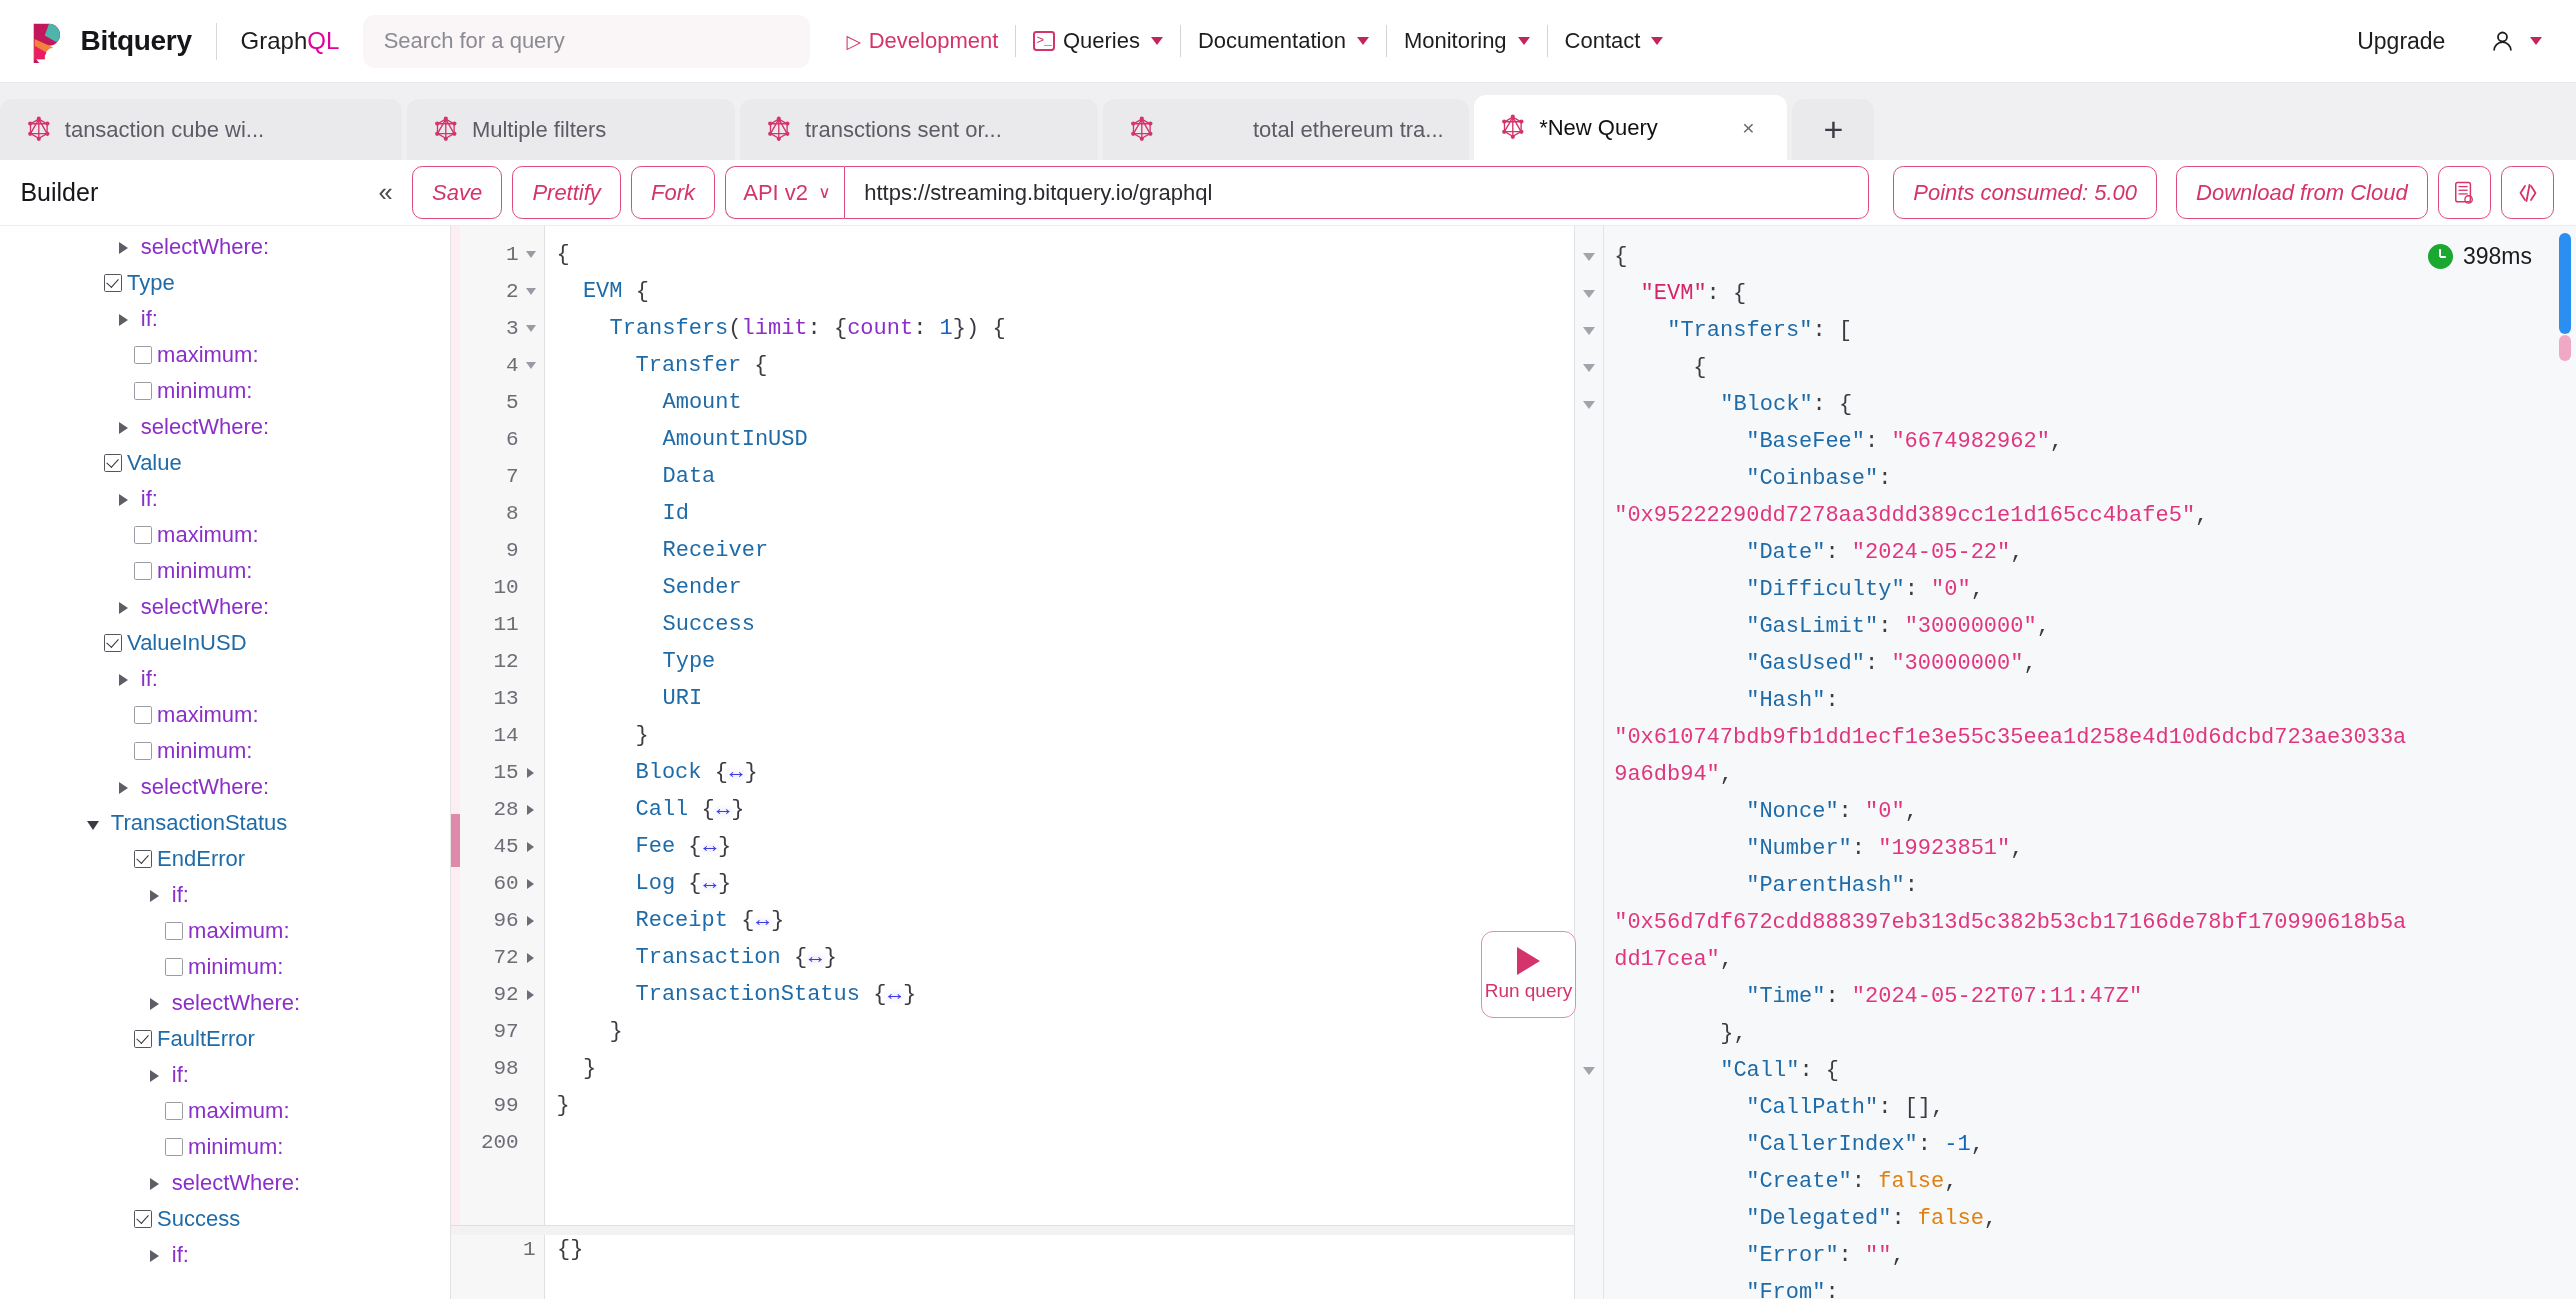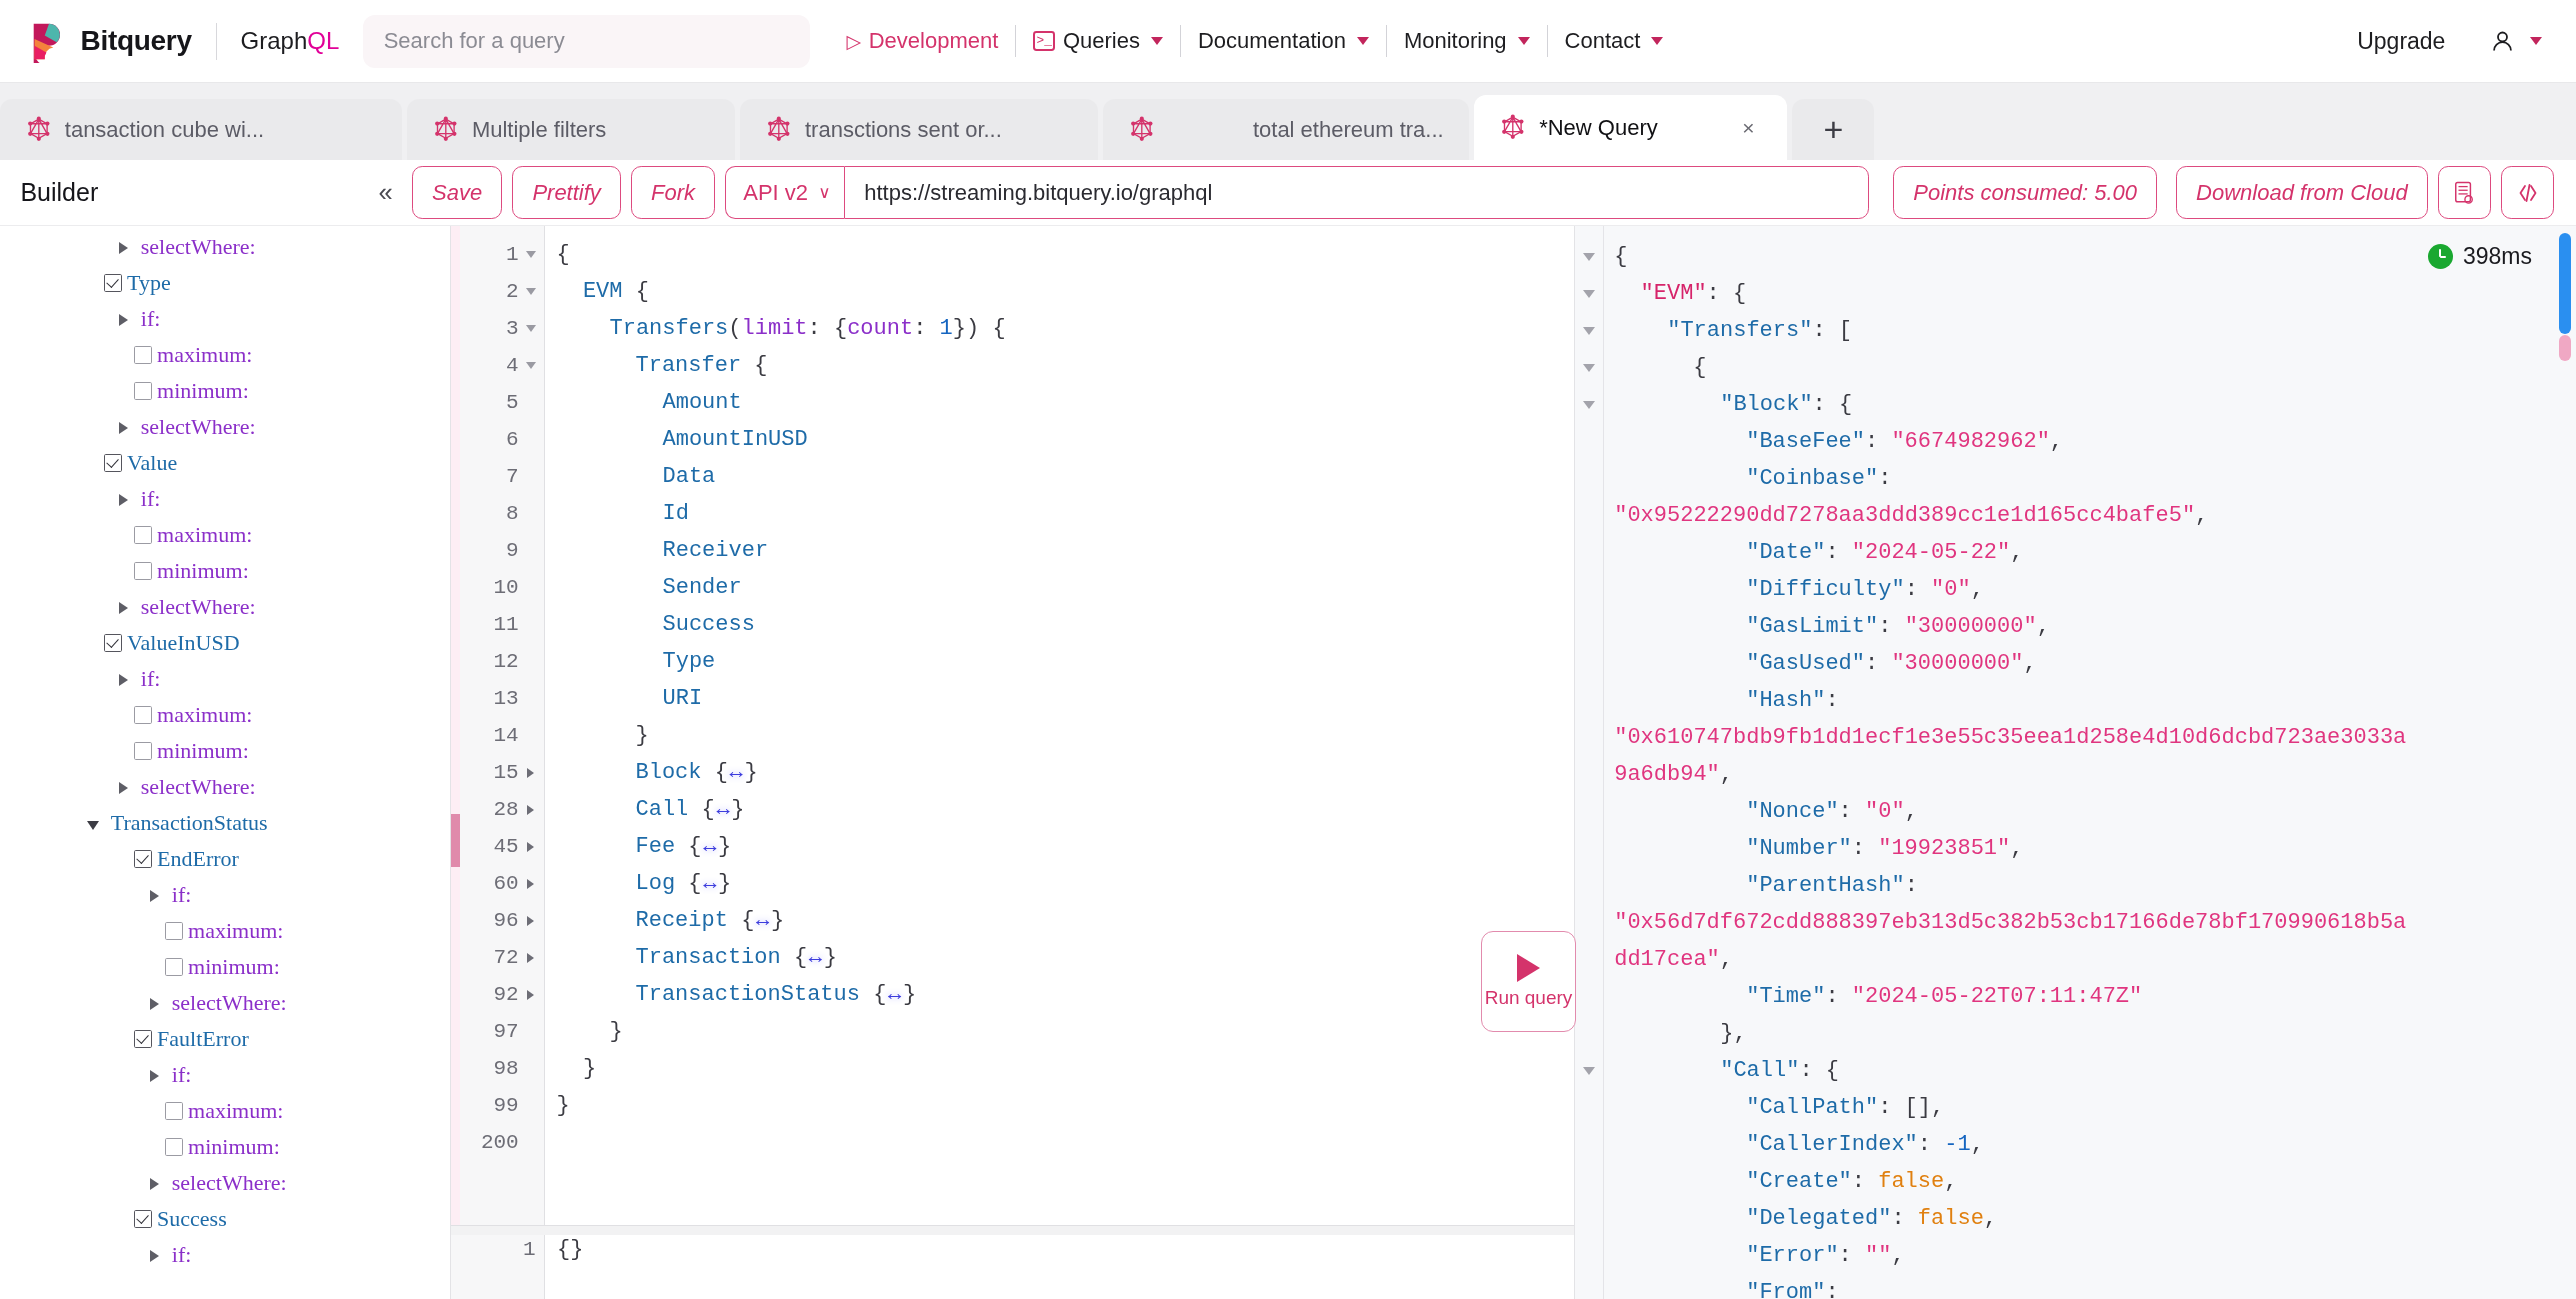--- a/index.html
+++ b/index.html
@@ -174,21 +174,21 @@
   
   .body { flex: 1; display: flex; min-height: 0; position: relative; }
 
   
   .sidebar {
     width: 450px; min-width: 450px;
     background: #ffffff;
     overflow: hidden;
     padding-top: 3.4px;
     position: relative;
-    font-family: Liberation Serif, serif;
+    font-family: Liberation Sans, sans-serif;
     font-size: 22px;
   }
   .tree-row {
     display: flex; align-items: center;
     height: 36px;
     padding-left: 0;
     white-space: nowrap;
     cursor: pointer;
   }
   .tw { display:inline-block; width: 22px; text-align:center; flex:0 0 auto; }
@@ -271,21 +271,21 @@
   .vars-code {
     flex: 1; background: #ffffff;
     font-family: "Liberation Mono", monospace; font-size: 22px; color: #3b3b42;
     padding: 2.6px 0 0 12px;
   }
 
   
   .run-btn {
     position: absolute;
     left: 1481px; top: 705px;
-    width: 95px; height: 101px;
+    width: 95px; height: 87px;
     background: #ffffff;
     border: 1.4px solid #e28bad;
     border-radius: 12px;
     display: flex; flex-direction: column; align-items: center; justify-content: center;
     gap: 5.1px;
     cursor: pointer; z-index: 20;
   }
   .run-tri { width:0;height:0;border-top:14.5px solid transparent;border-bottom:14.5px solid transparent;border-left:23px solid #d4336b; }
   .run-lbl { font-size: 19px; color: #d4336b; }
 

